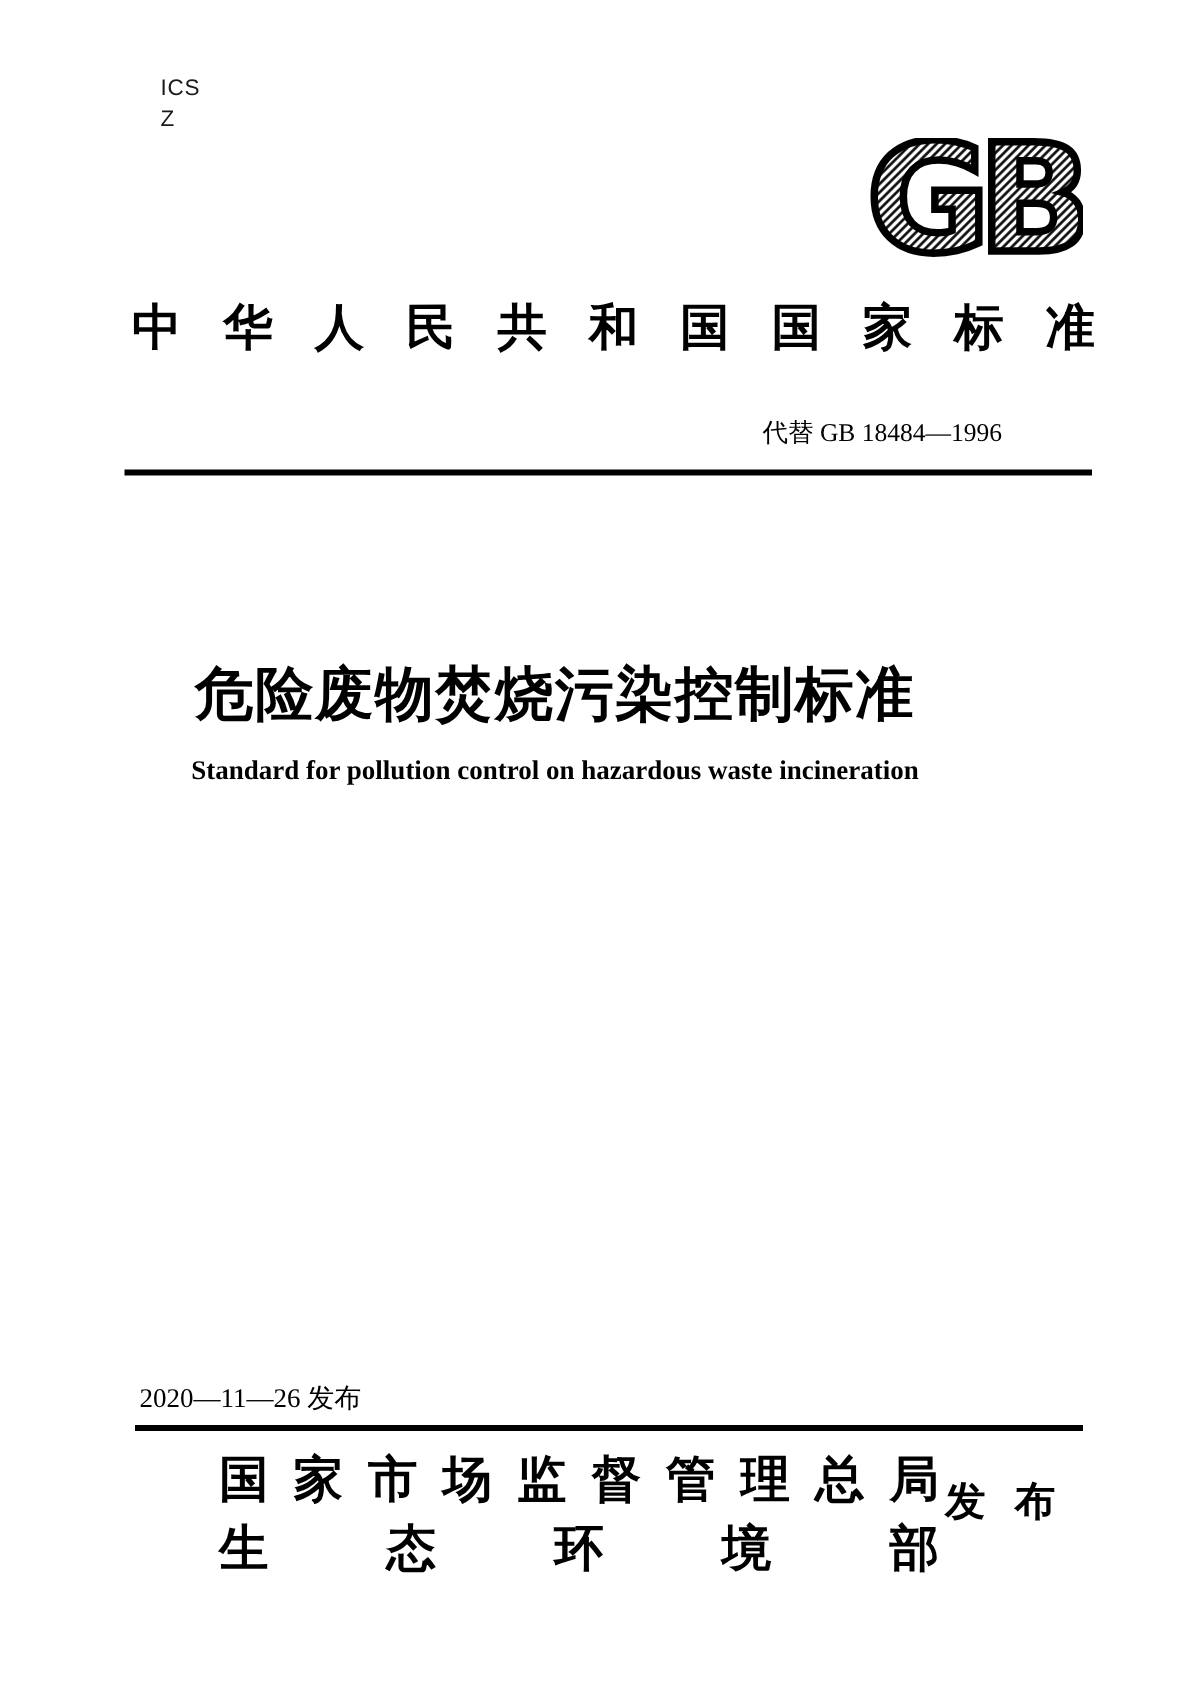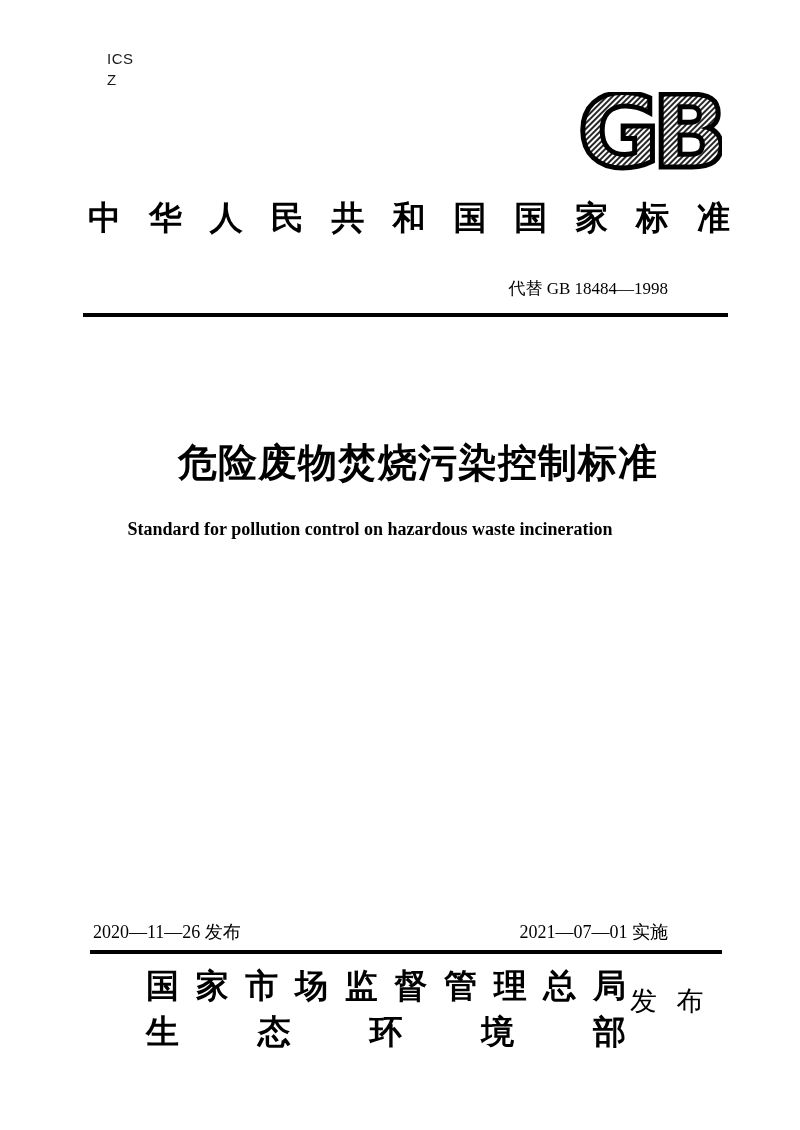--- a/index.html
+++ b/index.html
@@ -69,33 +69,31 @@
   .title-zh {
     position: absolute;
     left: 0;
     top: 436px;
     width: 100%;
     text-align: center;
     font-size: 39px;
     font-weight: 700;
     letter-spacing: 1px;
     color: #000;
-    padding-left: 48px;
   }
   .title-en {
     position: absolute;
     left: 0;
     top: 503px;
     width: 100%;
     text-align: center;
     font-family: "Liberation Serif", serif;
     font-weight: 700;
     font-size: 18px;
     color: #000;
-    margin-top: 16px;
   }
   .dates {
     position: absolute;
     left: 93px;
     right: 72px;
     top: 920px;
     display: flex;
     justify-content: space-between;
     font-family: "Liberation Serif", serif;
     font-size: 18px;
@@ -122,21 +120,21 @@
   .issuer-line {
     text-align: justify;
     text-align-last: justify;
     white-space: nowrap;
   }
   .publish-label {
     position: absolute;
     left: 630px;
     top: 983px;
     font-size: 27px;
-    font-weight: 400;
+    font-weight: 700;
     letter-spacing: 6px;
     white-space: nowrap;
     color: #000;
   }
 </style>
 </head>
 <body>
 
 <div class="page">
 
@@ -151,31 +149,30 @@
         <rect width="4" height="4" fill="#ffffff"></rect>
         <line x1="1" y1="0" x2="1" y2="4" stroke="#000000" stroke-width="1.7"></line>
       </pattern>
     </defs>
     <text x="73" y="75" text-anchor="middle" font-family="'DejaVu Sans', sans-serif" font-size="100" font-weight="bold" letter-spacing="-8" fill="url(#hatch)" stroke="#000000" stroke-width="5">GB</text>
   </svg>
 
   <div class="heading">中 华 人 民 共 和 国 国 家 标 准</div>
 
 
-  <div class="supersedes">代替 GB 18484—1998</div>
+  <div class="supersedes">代替 GB 18484—1996</div>
 
   <div class="rule-top"></div>
 
   <div class="title-zh">危险废物焚烧污染控制标准</div>
 
   <div class="title-en">Standard for pollution control on hazardous waste incineration</div>
 
   <div class="dates">
     <span>2020—11—26 发布</span>
-    <span>2021—07—01 实施</span>
   </div>
 
   <div class="rule-bottom"></div>
 
   <div class="issuers">
     <div class="issuer-line">国 家 市 场 监 督 管 理 总 局</div>
     <div class="issuer-line">生 态 环 境 部</div>
   </div>
 
   <div class="publish-label">发 布</div>

